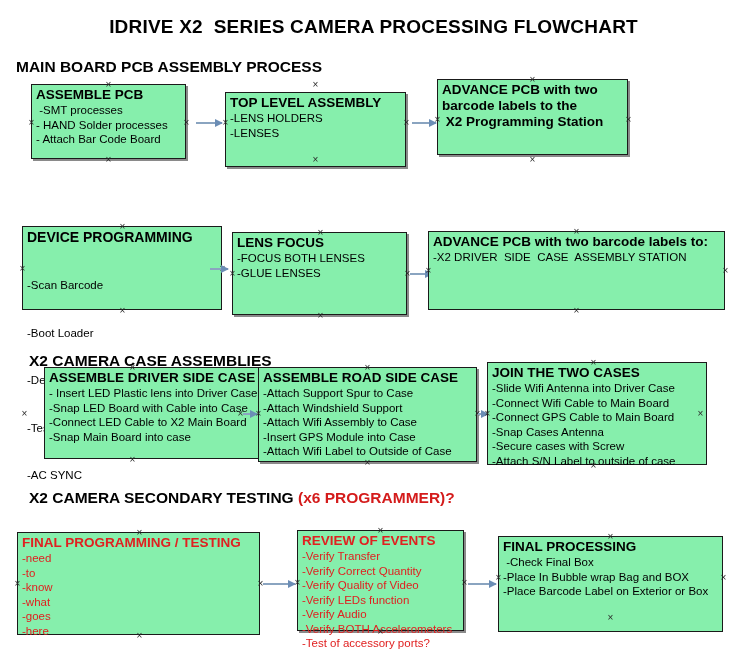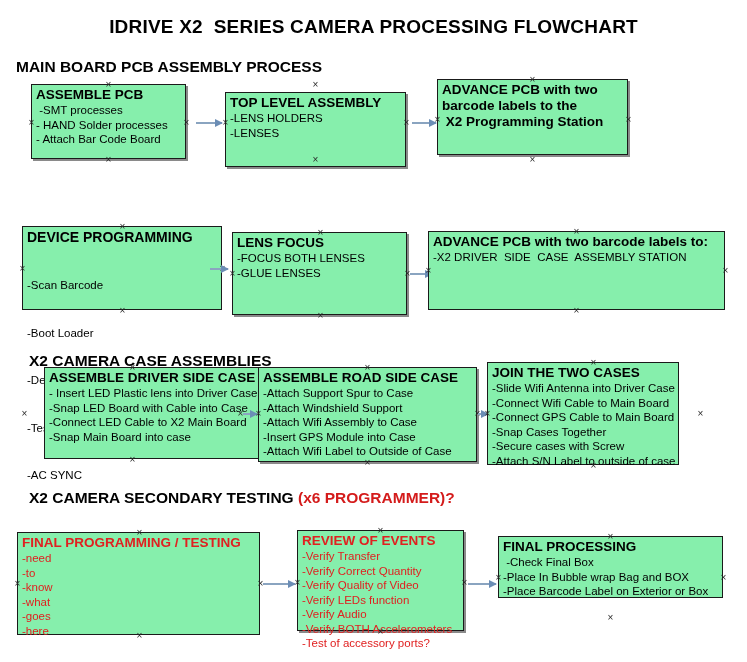--- a/index.html
+++ b/index.html
@@ -214,26 +214,26 @@
     <div class="box-line">-Insert GPS Module into Case</div>
     <div class="box-line">-Attach Wifi Label to Outside of Case</div>
   </div>
   <div class="handle" style="left:363px; top:363px;"></div>
   <div class="handle" style="left:363px; top:458px;"></div>
   <div class="handle" style="left:254px; top:409px;"></div>
   <div class="handle" style="left:473px; top:409px;"></div>
 
   <div class="conn" style="left:478px; top:413px; width:10px;"></div>
 
-  <div class="box no-shadow" style="left:487px; top:362px; width:192px; height:103px;">
+  <div class="box no-shadow" style="left:487px; top:362px; width:220px; height:103px;">
     <div class="box-title">JOIN THE TWO CASES</div>
     <div class="box-line">-Slide Wifi Antenna into Driver Case</div>
     <div class="box-line">-Connect Wifi Cable to Main Board</div>
     <div class="box-line">-Connect GPS Cable to Main Board</div>
-    <div class="box-line">-Snap Cases Together</div>
+    <div class="box-line">-Snap Cases Antenna</div>
     <div class="box-line">-Secure cases with Screw</div>
     <div class="box-line">-Attach S/N Label to outside of case</div>
   </div>
   <div class="handle" style="left:589px; top:358px;"></div>
   <div class="handle" style="left:589px; top:461px;"></div>
   <div class="handle" style="left:483px; top:409px;"></div>
   <div class="handle" style="left:696px; top:409px;"></div>
 
   <div class="section-head" style="left:29px; top:489px;"><span>X2 CAMERA SECONDARY TESTING </span><span class="accent">(x6 PROGRAMMER)?</span></div>
 
@@ -263,21 +263,21 @@
     <div class="box-line">-Verify BOTH Accelerometers</div>
     <div class="box-line">-Test of accessory ports?</div>
   </div>
   <div class="handle" style="left:376px; top:526px;"></div>
   <div class="handle" style="left:376px; top:627px;"></div>
   <div class="handle" style="left:293px; top:578px;"></div>
   <div class="handle" style="left:460px; top:578px;"></div>
 
   <div class="conn" style="left:468px; top:583px; width:28px;"></div>
 
-  <div class="box no-shadow" style="left:498px; top:536px; width:225px; height:62px;">
+  <div class="box no-shadow" style="left:498px; top:536px; width:225px; height:96px;">
     <div class="box-title">FINAL PROCESSING</div>
     <div class="box-line"> -Check Final Box</div>
     <div class="box-line">-Place In Bubble wrap Bag and BOX</div>
     <div class="box-line">-Place Barcode Label on Exterior or Box</div>
   </div>
   <div class="handle" style="left:606px; top:532px;"></div>
   <div class="handle" style="left:606px; top:613px;"></div>
   <div class="handle" style="left:494px; top:573px;"></div>
   <div class="handle" style="left:719px; top:573px;"></div>
 

